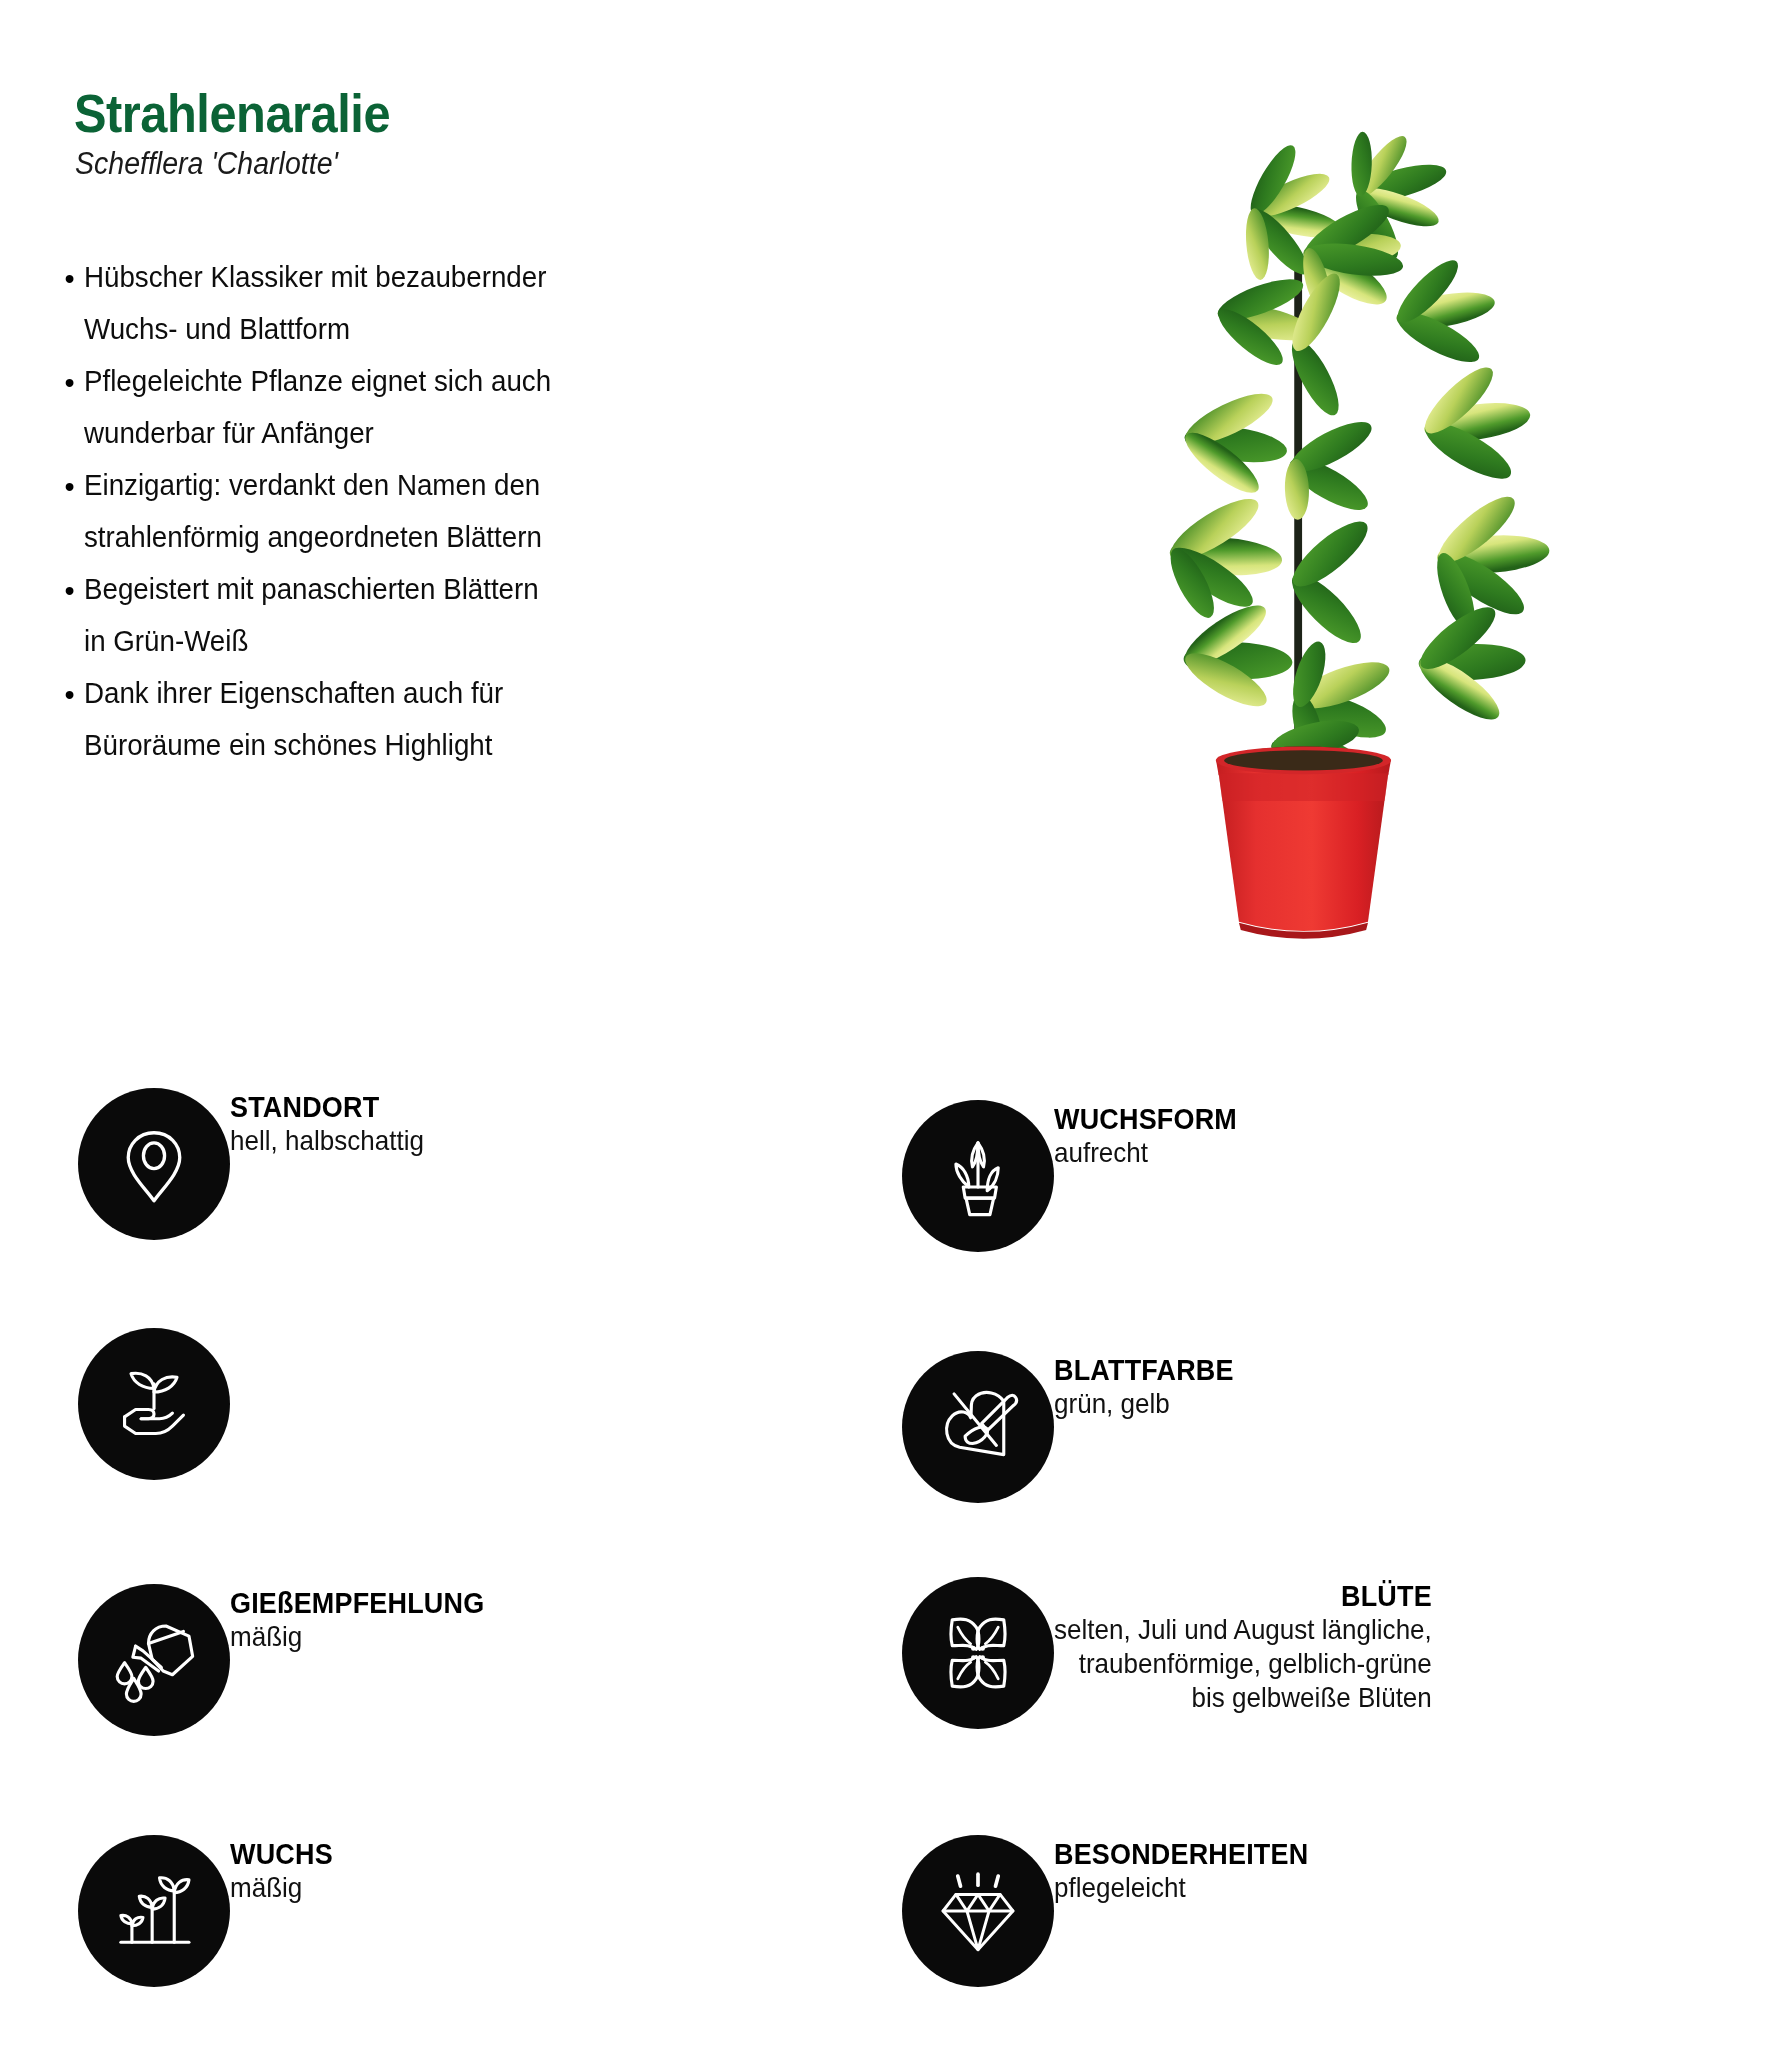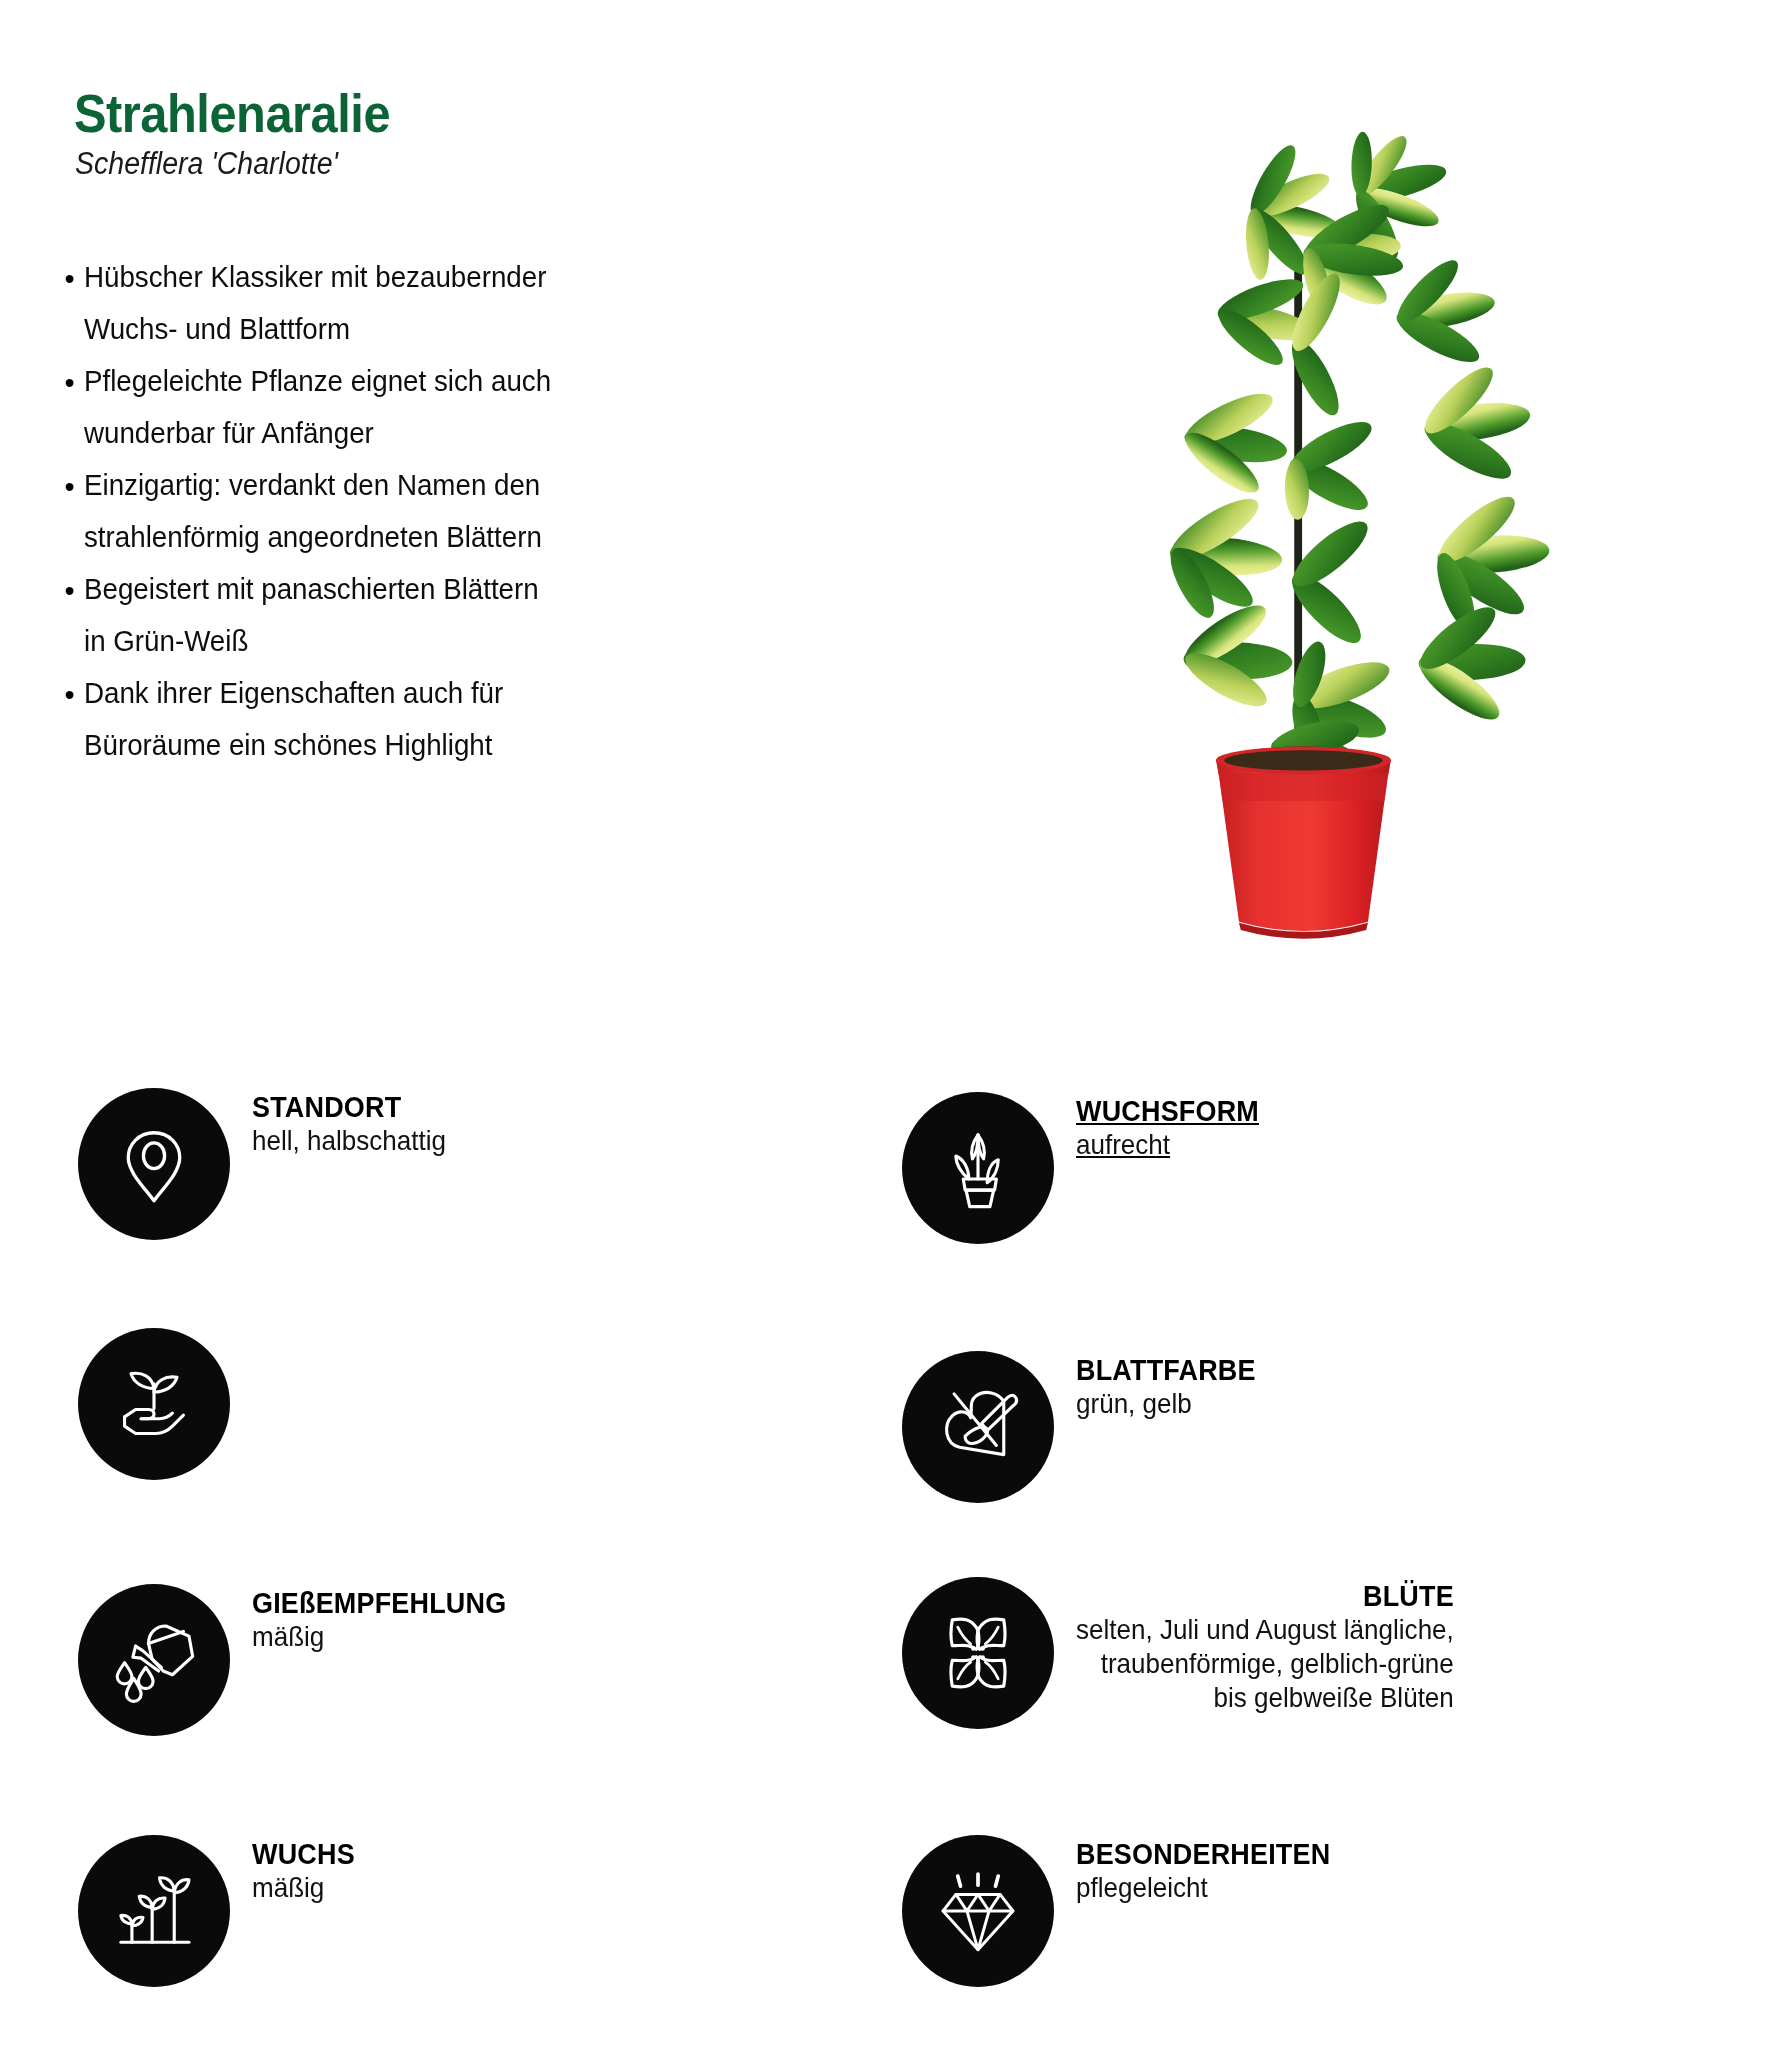--- a/index.html
+++ b/index.html
@@ -111,21 +111,20 @@
     width: 152px;
     height: 152px;
     border-radius: 50%;
     background: #0a0a0a;
     display: flex;
     align-items: center;
     justify-content: center;
   }
   .fact-badge svg { display:block; }
   .fact-body {
-    margin-left: 22px;
     padding-top: 1.8px;
   }
   .fact-title {
     font-size: 29px;
     font-weight: 600;
     color: #000;
     letter-spacing: 0.2px;
     line-height: 34px;
     white-space: nowrap;
     transform: scaleX(0.93);
@@ -501,21 +500,21 @@
       <div class="fact-body">
         <div class="fact-title">WUCHS</div>
         <div class="fact-value">mäßig</div>
       </div>
     </div>
 
   </div>
 
   <div class="fact-col right">
 
-    <div class="fact" style="top:4px;text-decoration:underline;">
+    <div class="fact" style="top:12px;">
       <div class="fact-badge">
         <svg width="92" height="92" viewBox="0 0 100 100" fill="none" stroke="#fff" stroke-width="3.4" stroke-linecap="round" stroke-linejoin="round">
           <path d="M50 62 L 50 14"></path>
           <path d="M50 14 C 44 22 42 32 44 40 C 47 36 50 28 50 14 Z"></path>
           <path d="M50 14 C 56 22 58 32 56 40 C 53 36 50 28 50 14 Z"></path>
           <path d="M40 62 C 32 56 26 46 26 37 C 34 40 40 50 40 62 Z"></path>
           <path d="M60 66 C 68 60 72 50 72 41 C 64 44 60 54 60 66 Z"></path>
           <path d="M34 62 L 70 62 L 68 74 L 36 74 Z"></path>
           <path d="M37 74 L 67 74 L 63 92 L 41 92 Z"></path>
         </svg>

